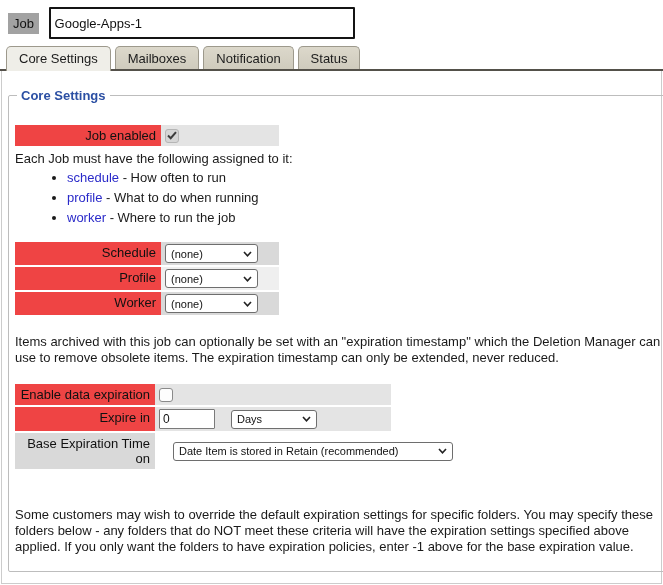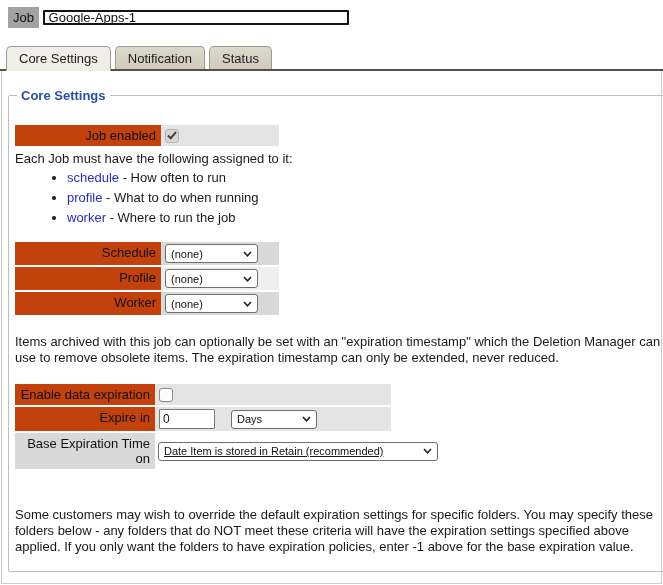--- a/index.html
+++ b/index.html
@@ -16,29 +16,29 @@
   .job-label {
     display: inline-block;
     background: #a2a2a2;
     color: #111;
     padding: 3px 5px;
     vertical-align: middle;
     text-align: center;
   }
   .job-input {
     width: 306px;
-    height: 15px;
+    height: 32px;
     border: 2px solid #141414;
     border-radius: 1px;
     padding: 1px 4px;
     font-family: "Liberation Sans", sans-serif;
     font-size: 13px;
     color: #111;
     vertical-align: middle;
-    margin-left: 0;
+    margin-left: 6px;
     outline: none;
     background: #fff;
   }
   
   .tabbar {
     display: flex;
     align-items: flex-end;
     padding-left: 6px;
     margin-top: 11px;
     border-bottom: 2px solid #54514a;
@@ -82,39 +82,39 @@
     color: #2b4fa3;
     font-weight: bold;
     padding: 0 4px;
     margin-left: 2px;
   }
   
   .rowtable { border-collapse: separate; margin-left: 0; }
   .row { display: flex; margin-bottom: 2px; }
   .cell-label {
     width: 146px;
-    background: #c2410c;
+    background: #ef4444;
     color: #111;
     text-align: right;
     padding: 3px 5px 3px 4px;
   }
   .cell-value {
     width: 118px;
     background: #e4e4e4;
     padding: 2px 4px;
     display: flex;
     align-items: center;
   }
   .alt0 .cell-value { background: #d9d9d9; }
   .alt1 .cell-value { background: #efefef; }
   
   .exp .cell-label { width: 140px; }
   .exp .cell-value { width: 236px; }
   .exp .row-base .cell-label { background: #d9d9d9; }
-  .exp .row-base .cell-value { background: #ffffff; padding-left: 3px; text-decoration: underline; }
+  .exp .row-base .cell-value { background: #ffffff; padding-left: 18px; }
   
   .checkbox {
     width: 14px; height: 14px;
     border: 1px solid #8a8a8a;
     border-radius: 3px;
     background: #fdfdfd;
     display: inline-flex;
     align-items: center;
     justify-content: center;
     cursor: pointer;
@@ -161,20 +161,21 @@
 </head>
 <body>
 
 <div class="job-bar">
   <span class="job-label">Job</span>
   <input class="job-input" type="text" value="Google-Apps-1" style="">
 </div>
 
 <div class="tabbar">
   <span class="tab active">Core Settings</span>
+  <span class="tab">Mailboxes</span>
   <span class="tab">Notification</span>
   <span class="tab">Status</span>
 </div>
 
 <div class="panel">
   <fieldset class="core">
     <legend>Core Settings</legend>
 
     <div class="rowtable mt18">
       <div class="row">

